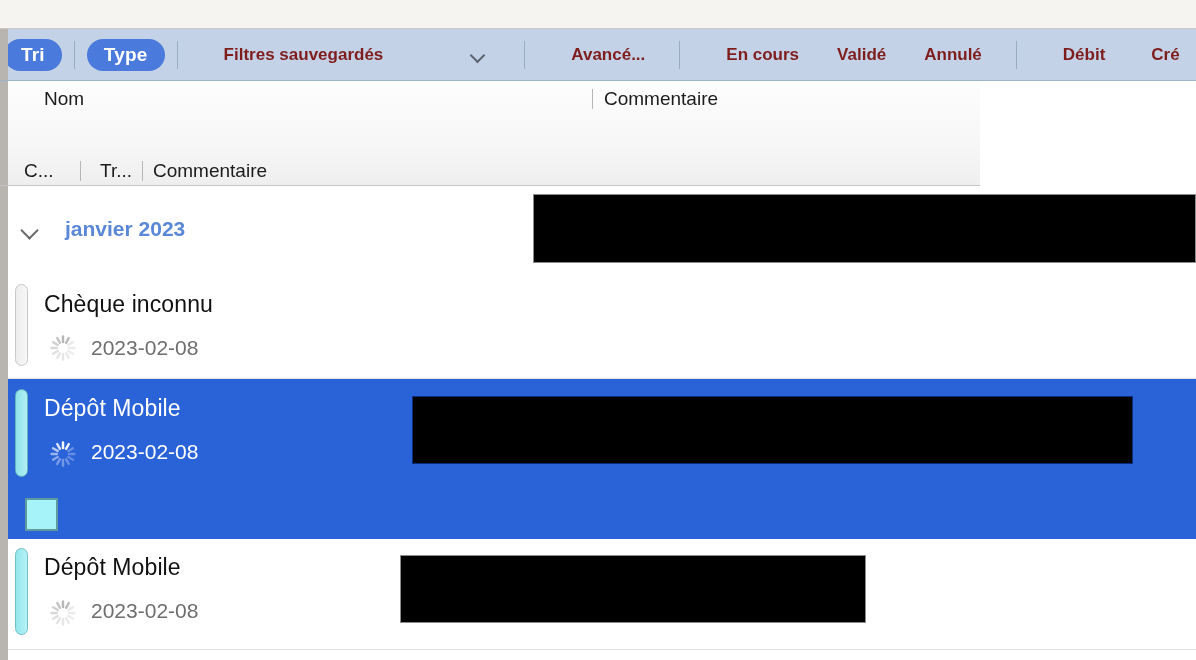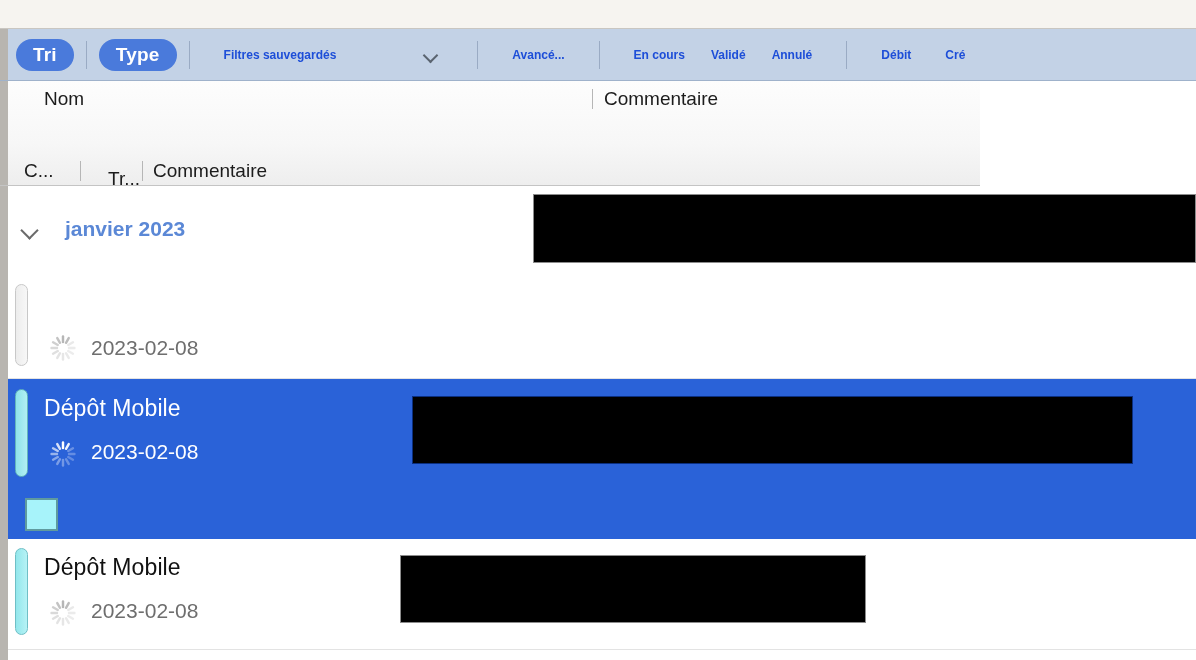--- a/index.html
+++ b/index.html
@@ -35,21 +35,21 @@
   
   .toolbar {
     position: absolute;
     left: 0; top: 29px;
     width: 1196px; height: 52px;
     background: #c3d2e6;
     box-sizing: border-box;
     border-bottom: 1px solid #9fb2cb;
     display: flex;
     align-items: center;
-    padding-left: 16px;
+    padding-left: 4px;
     overflow: hidden;
     white-space: nowrap;
   }
   .tb-left-edge {
     position: absolute;
     left: 0; top: 0;
     width: 8px; height: 100%;
     background: #b8b5b0;
   }
   .pill {
@@ -70,25 +70,26 @@
   }
   .tb-sep {
     display: inline-block;
     width: 1px;
     height: 28px;
     background: #9aabc4;
     margin: 0 12px;
     flex: 0 0 auto;
   }
   .tb-item {
-    color: #1d4ed8;
-    font-size: 12px;
+    color: #7f1d1d;
+    font-size: 17px;
     font-weight: bold;
     flex: 0 0 auto;
     padding: 0 4px;
+    margin-left: 12px;
   }
   .tb-gap-sm { width: 18px; flex: 0 0 auto; }
   .tb-gap-md { width: 26px; flex: 0 0 auto; }
   .tb-gap-lg { width: 84px; flex: 0 0 auto; }
   .chev-down {
     display: inline-block;
     width: 15px; height: 9px;
     position: relative;
     flex: 0 0 auto;
   }
@@ -311,37 +312,38 @@
       <span class="hdr-div" style="left:592px;"></span>
       <span class="hdr-cell" style="left:604px;">Commentaire</span>
       <span class="hdr-div" style="left:1111px;"></span>
       <span class="hdr-cell" style="left:1123px;">Destina</span>
     </div>
 
 
     <div class="hdr-row hdr-row-3">
       <span class="hdr-cell" style="left:24px;">C...</span>
       <span class="hdr-div" style="left:80px;"></span>
-      <span class="hdr-cell" style="left:108px;margin-top:8px;">Tr...</span>
+      <span class="hdr-cell" style="left:100px;">Tr...</span>
       <span class="hdr-div" style="left:142px;"></span>
       <span class="hdr-cell" style="left:153px;">Commentaire</span>
     </div>
   </div>
 
   <div class="list">
     <div class="list-left-edge"></div>
 
     <div class="group-row">
       <span class="disclosure"></span>
       <span class="group-title">janvier 2023</span>
     </div>
     <div class="redact" style="left:533px; top:8px; width:663px; height:69px;"></div>
 
     <div class="tx-row" style="top:86px; height:107px;">
       <span class="tx-pill neutral" style="top:12px; height:82px;"></span>
+      <span class="tx-name" style="top:19px;">Chèque inconnu</span>
       <span class="spinner" style="left:41px; top:62px;">
         <svg width="28" height="28" viewBox="0 0 32 32">
           <g fill="#b6b6b6">
             <rect x="14.6" y="1.5" width="2.8" height="9" rx="1.4" opacity="1"></rect>
             <rect x="14.6" y="1.5" width="2.8" height="9" rx="1.4" opacity=".92" transform="rotate(30 16 16)"></rect>
             <rect x="14.6" y="1.5" width="2.8" height="9" rx="1.4" opacity=".30" transform="rotate(60 16 16)"></rect>
             <rect x="14.6" y="1.5" width="2.8" height="9" rx="1.4" opacity=".28" transform="rotate(90 16 16)"></rect>
             <rect x="14.6" y="1.5" width="2.8" height="9" rx="1.4" opacity=".26" transform="rotate(120 16 16)"></rect>
             <rect x="14.6" y="1.5" width="2.8" height="9" rx="1.4" opacity=".30" transform="rotate(150 16 16)"></rect>
             <rect x="14.6" y="1.5" width="2.8" height="9" rx="1.4" opacity=".34" transform="rotate(180 16 16)"></rect>

